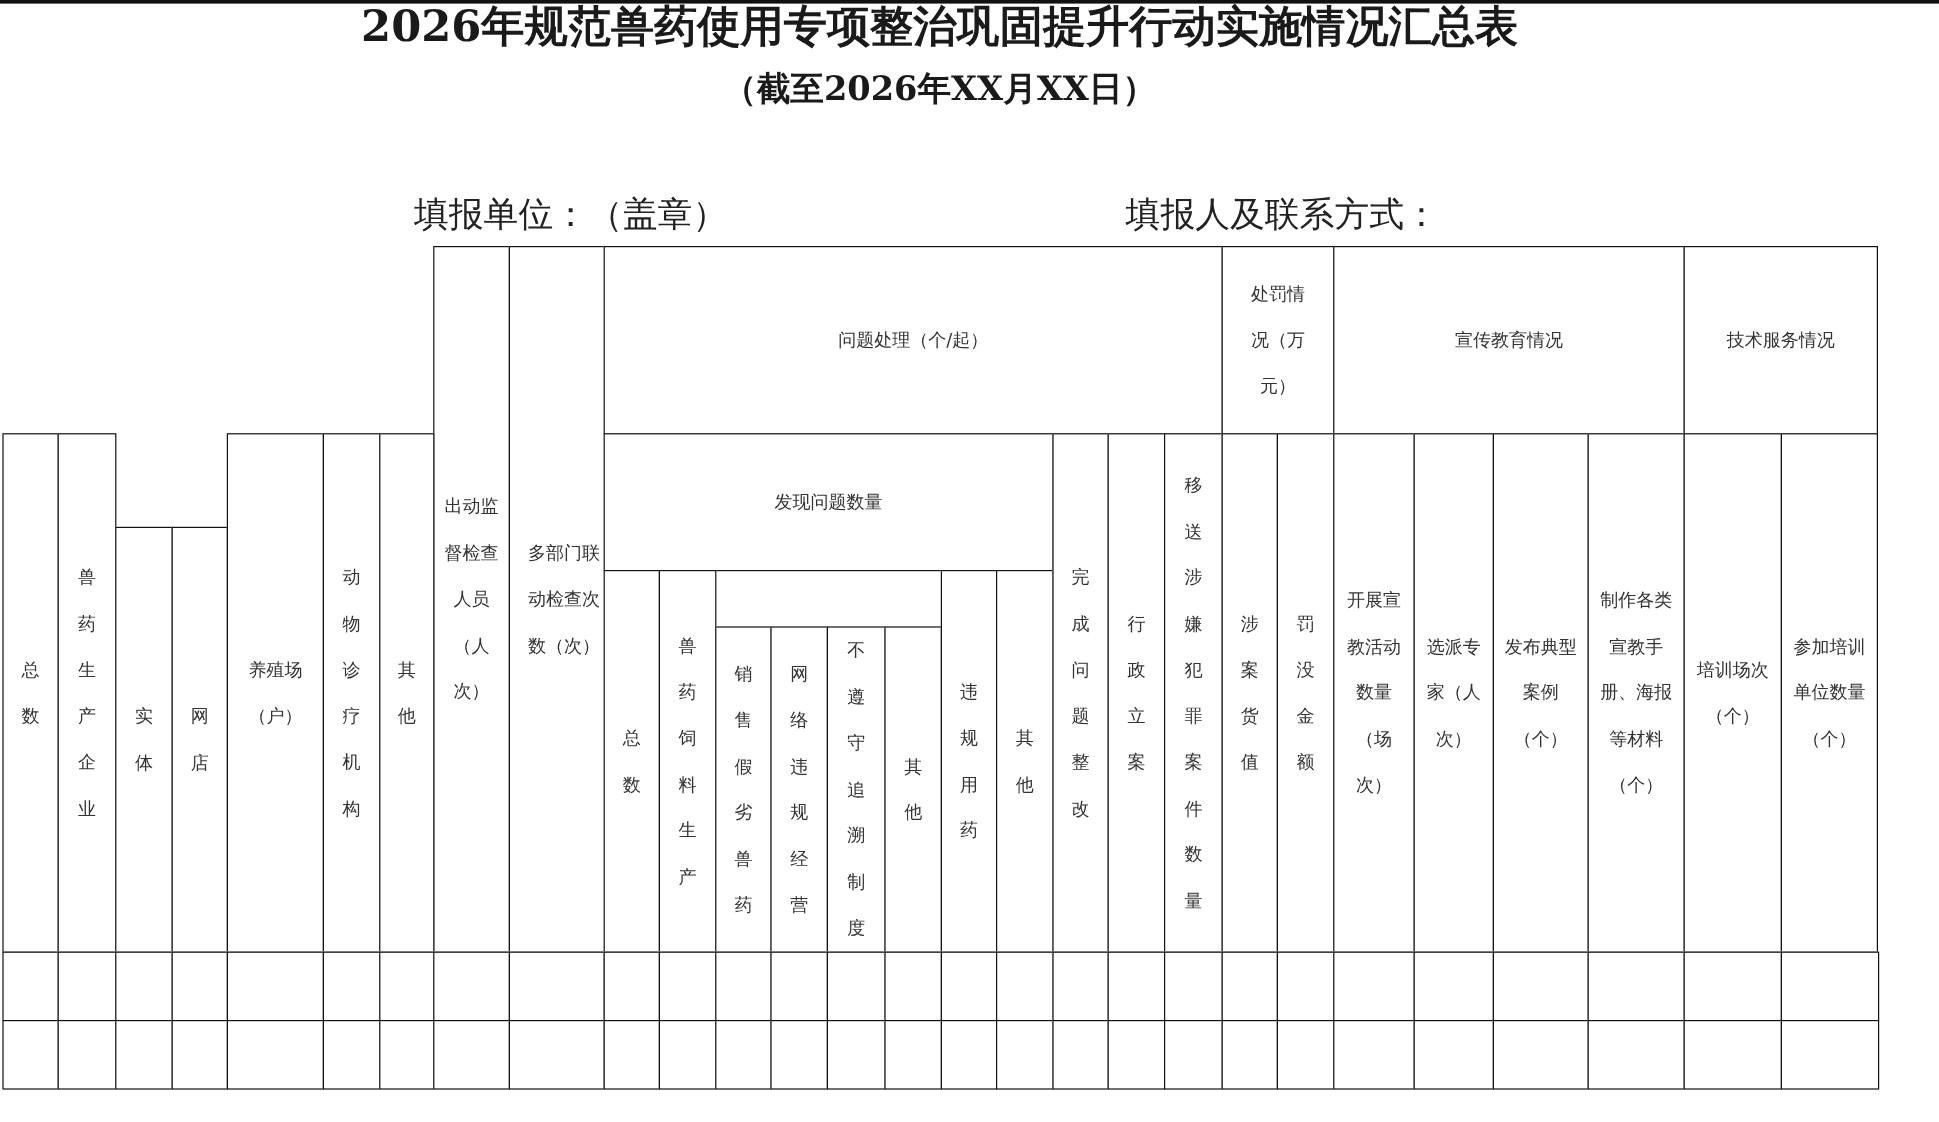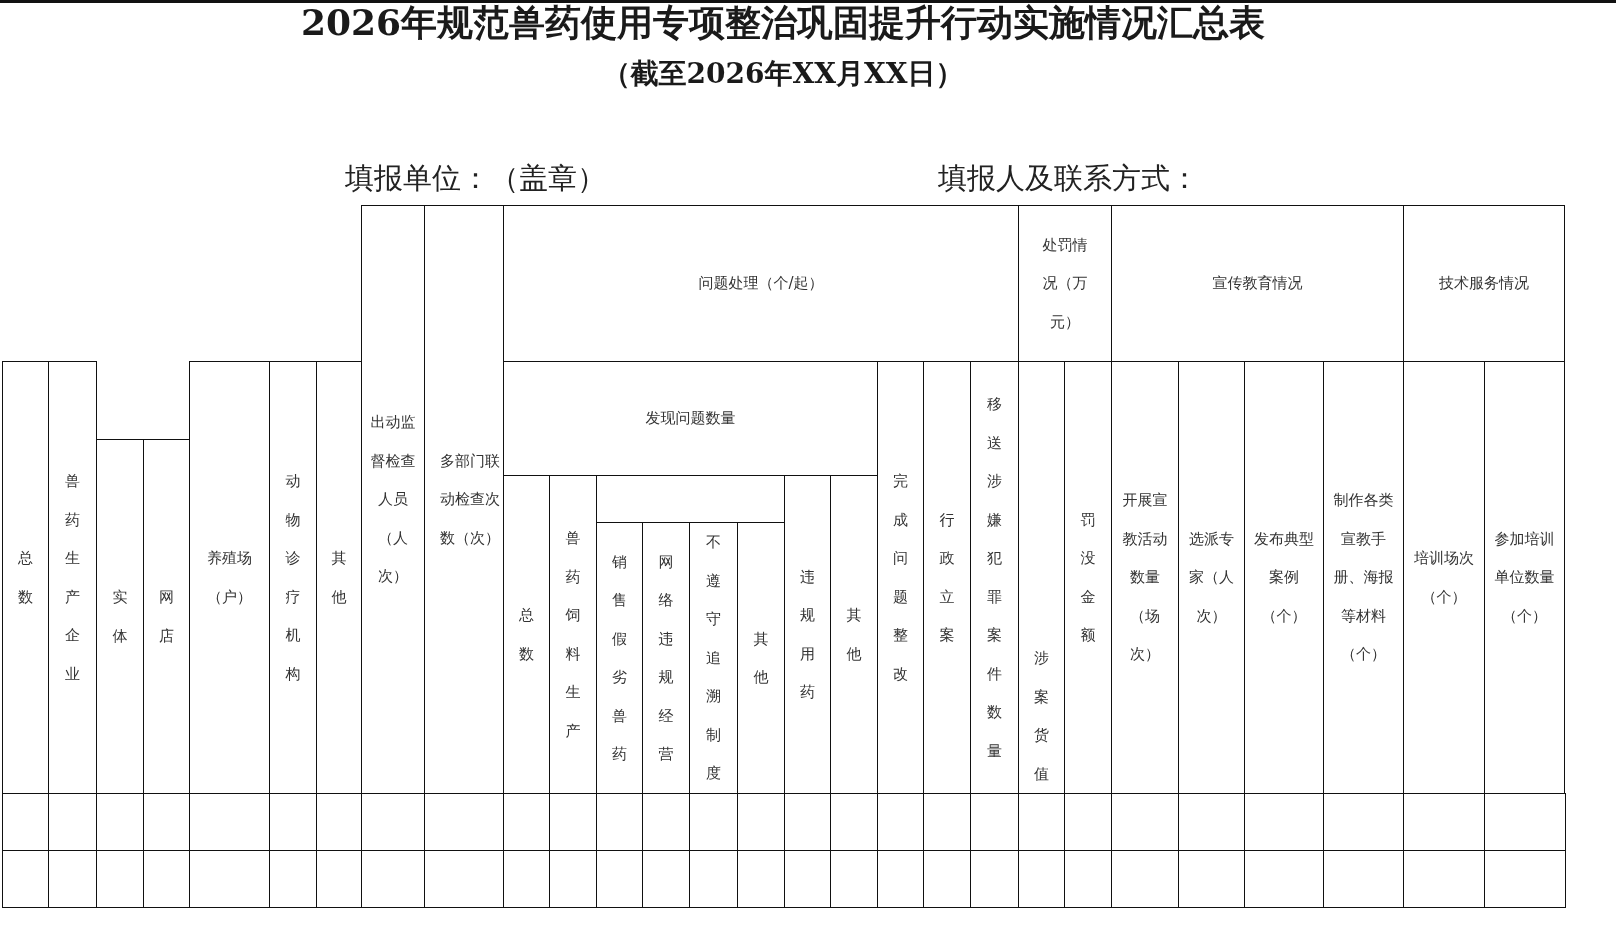--- a/index.html
+++ b/index.html
@@ -107,21 +107,21 @@
   <div class="cell narrow" style="left:877px;top:361px;width:47px;height:433px;">
       <span class="txt">完成问题整改</span>
     </div>
   <div class="cell narrow" style="left:923px;top:361px;width:48px;height:433px;">
       <span class="txt">行政立案</span>
     </div>
   <div class="cell narrow" style="left:970px;top:361px;width:49px;height:433px;">
       <span class="txt">移送涉嫌犯罪案件数量</span>
     </div>
 
-  <div class="cell narrow" style="left:1018px;top:361px;width:47px;height:433px;align-items:flex-end;">
+  <div class="cell narrow" style="left:1018px;top:361px;width:47px;height:433px;">
       <span class="txt">涉案货值</span>
     </div>
   <div class="cell narrow" style="left:1064px;top:361px;width:48px;height:433px;">
       <span class="txt">罚没金额</span>
     </div>
 
   <div class="cell mid" style="left:1111px;top:361px;width:68px;height:433px;">
       <span class="txt">开展宣教活动数量（场次）</span>
     </div>
   <div class="cell mid" style="left:1178px;top:361px;width:67px;height:433px;">

